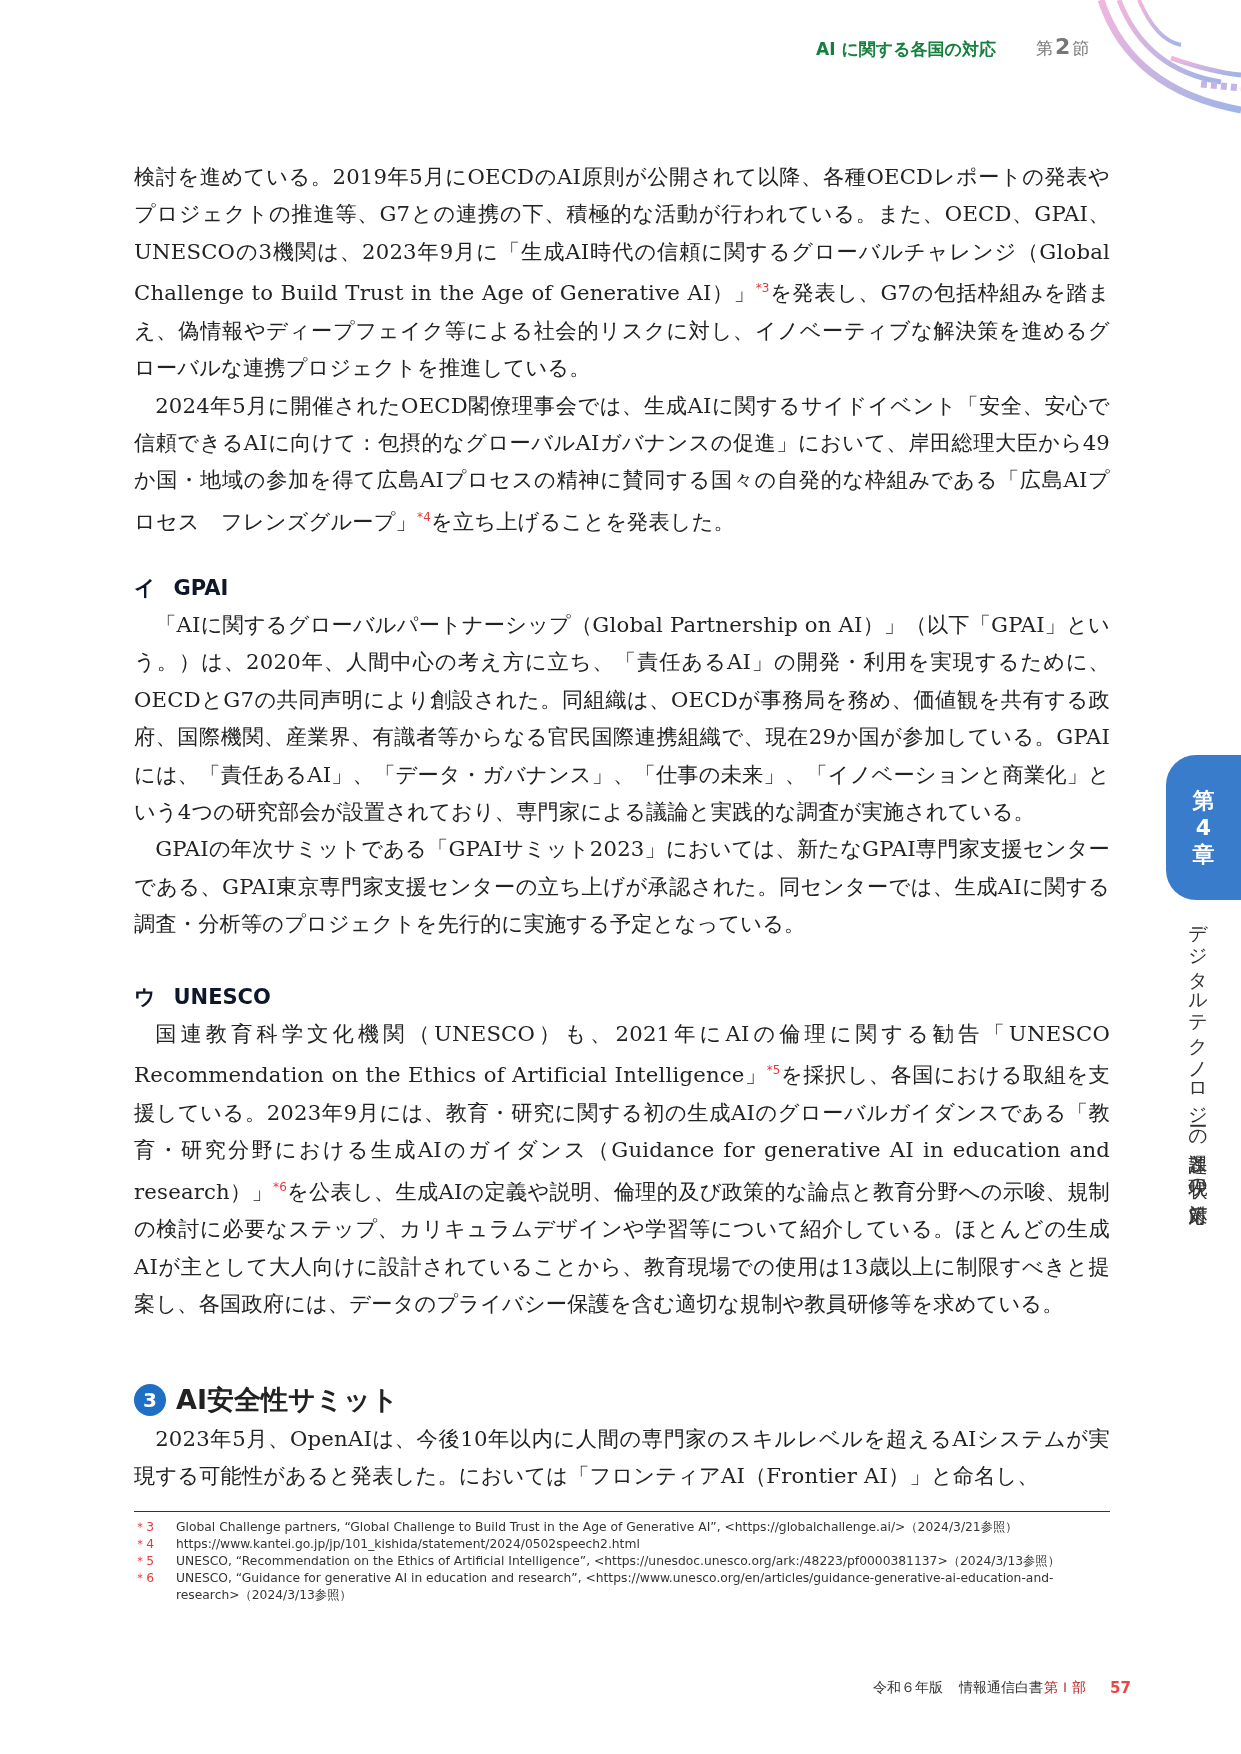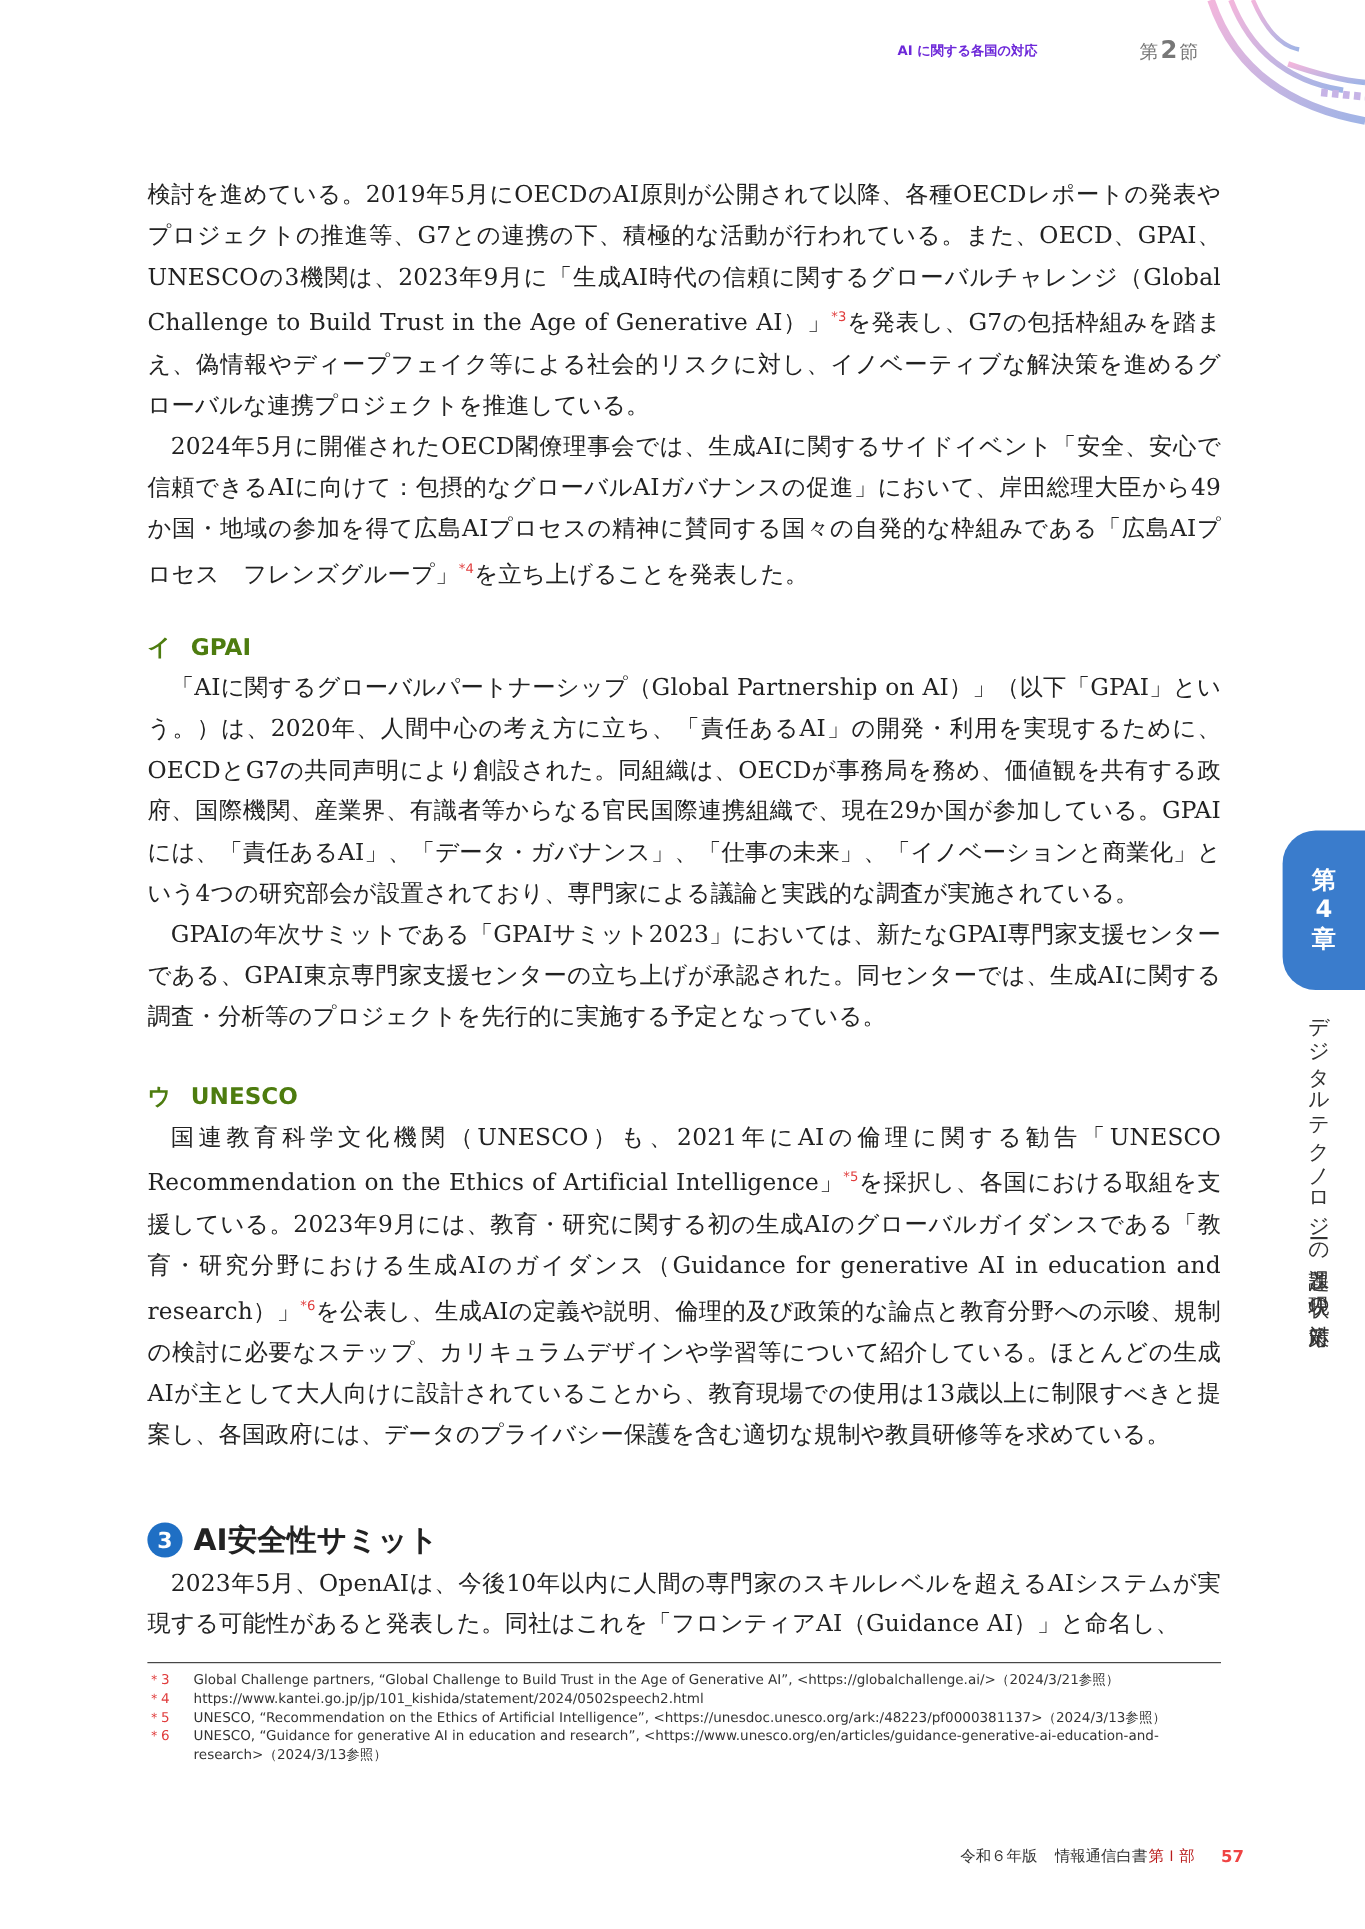--- a/index.html
+++ b/index.html
@@ -4,21 +4,21 @@
 <style>
   html, body { margin: 0; padding: 0; background: #ffffff; }
   body {
     width: 1241px; height: 1754px; position: relative; overflow: hidden;
     font-family: "DejaVu Serif", "Liberation Serif", serif;
     color: #222222;
   }
   .header-title {
     position: absolute; left: 816px; top: 38px;
     font-family: "DejaVu Sans", "Liberation Sans", sans-serif;
-    font-size: 12px; font-weight: bold; color: #6d28d9;
+    font-size: 17px; font-weight: bold; color: #15803d;
   }
   .header-section {
     position: absolute; left: 1036px; top: 34px;
     font-family: "DejaVu Sans", "Liberation Sans", sans-serif;
     font-size: 17px; color: #777777;
   }
   .header-section .num { font-size: 22px; font-weight: bold; color: #777777; margin: 0 2px; }
   .deco { position: absolute; right: 0; top: 0; width: 170px; height: 120px; }
 
   .body-text {
@@ -26,21 +26,21 @@
     font-size: 21.2px; line-height: 37.4px; letter-spacing: 0.2px;
     text-align: justify;
   }
   .body-text p { margin: 0; }
   .indent { text-indent: 1em; }
   .sup { color: #e03c3c; font-size: 12px; vertical-align: super; font-family: "DejaVu Sans", sans-serif; }
 
   .sub-heading {
     position: absolute; left: 134px;
     font-family: "DejaVu Sans", "Liberation Sans", sans-serif;
-    font-size: 21px; font-weight: bold; color: #4d7c0f;
+    font-size: 21px; font-weight: bold; color: #0f172a;
   }
   .sub-heading .mark { margin-right: 18px; }
 
   .sec-heading {
     position: absolute; left: 134px; top: 1382px;
     display: flex; align-items: center;
     font-family: "DejaVu Sans", "Liberation Sans", sans-serif;
     font-size: 27px; font-weight: bold; color: #222;
   }
   .sec-heading .circle {
@@ -123,21 +123,21 @@
 </div>
 <div class="body-text" style="top:1015px;">
   <p class="indent"><span>国連教育科学文化機関（UNESCO）も、2021年にAIの倫理に関する勧告「UNESCO Recommendation on the Ethics of Artificial Intelligence」</span><span class="sup">*5</span><span>を採択し、各国における取組を支援している。2023年9月には、教育・研究に関する初の生成AIのグローバルガイダンスである「教育・研究分野における生成AIのガイダンス（Guidance for generative AI in education and research）」</span><span class="sup">*6</span><span>を公表し、生成AIの定義や説明、倫理的及び政策的な論点と教育分野への示唆、規制の検討に必要なステップ、カリキュラムデザインや学習等について紹介している。ほとんどの生成AIが主として大人向けに設計されていることから、教育現場での使用は13歳以上に制限すべきと提案し、各国政府には、データのプライバシー保護を含む適切な規制や教員研修等を求めている。</span></p>
 </div>
 
 <div class="sec-heading">
   <span class="circle">3</span>
   <span>AI安全性サミット</span>
 </div>
 <div class="body-text" style="top:1420px;">
-  <p class="indent">2023年5月、OpenAIは、今後10年以内に人間の専門家のスキルレベルを超えるAIシステムが実現する可能性があると発表した。同社はこれを「フロンティアAI（Guidance AI）」と命名し、</p>
+  <p class="indent">2023年5月、OpenAIは、今後10年以内に人間の専門家のスキルレベルを超えるAIシステムが実現する可能性があると発表した。においては「フロンティアAI（Frontier AI）」と命名し、</p>
 </div>
 
 <div class="rule"></div>
 <div class="footnotes">
   <div class="fn">
       <span class="mk">＊3</span>
       <span class="tx">Global Challenge partners, “Global Challenge to Build Trust in the Age of Generative AI”, &lt;https://globalchallenge.ai/&gt;（2024/3/21参照）</span>
     </div>
   <div class="fn">
       <span class="mk">＊4</span>

